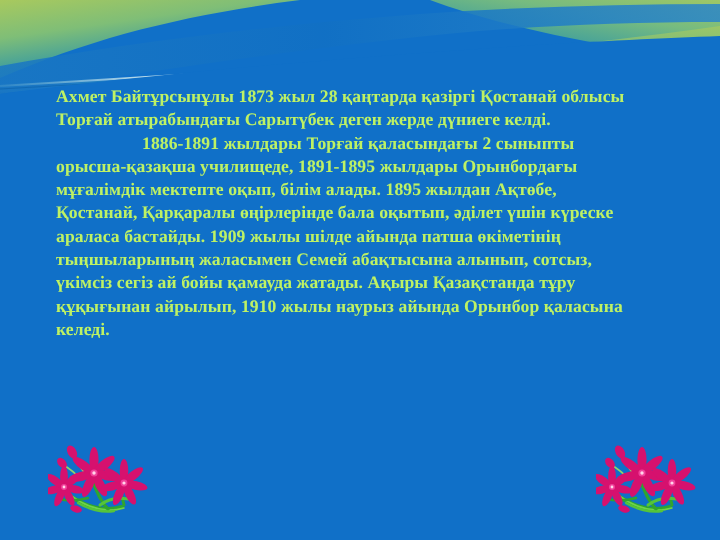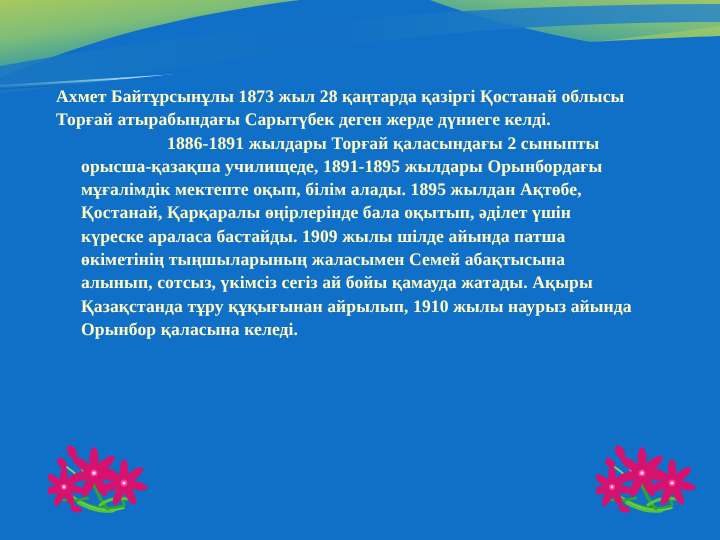--- a/index.html
+++ b/index.html
@@ -25,34 +25,33 @@
     height: 120px;
     pointer-events: none;
   }
 
   
   .content-block {
     position: absolute;
     left: 56px;
     top: 85px;
     width: 578px;
-    color: #fef9c3;
+    color: #bef264;
     font-weight: bold;
     font-size: 17.6px;
     line-height: 23.3px;
     letter-spacing: 0.1px;
     text-align: left;
     text-rendering: geometricPrecision;
   }
   .para {
     margin: 0;
   }
   .para + .para {
     margin-top: 0;
-    margin-left: 25px;
   }
   .indent {
     display: inline-block;
     width: 86px;
   }
 
   
   .flower-cluster {
     position: absolute;
     width: 110px;

